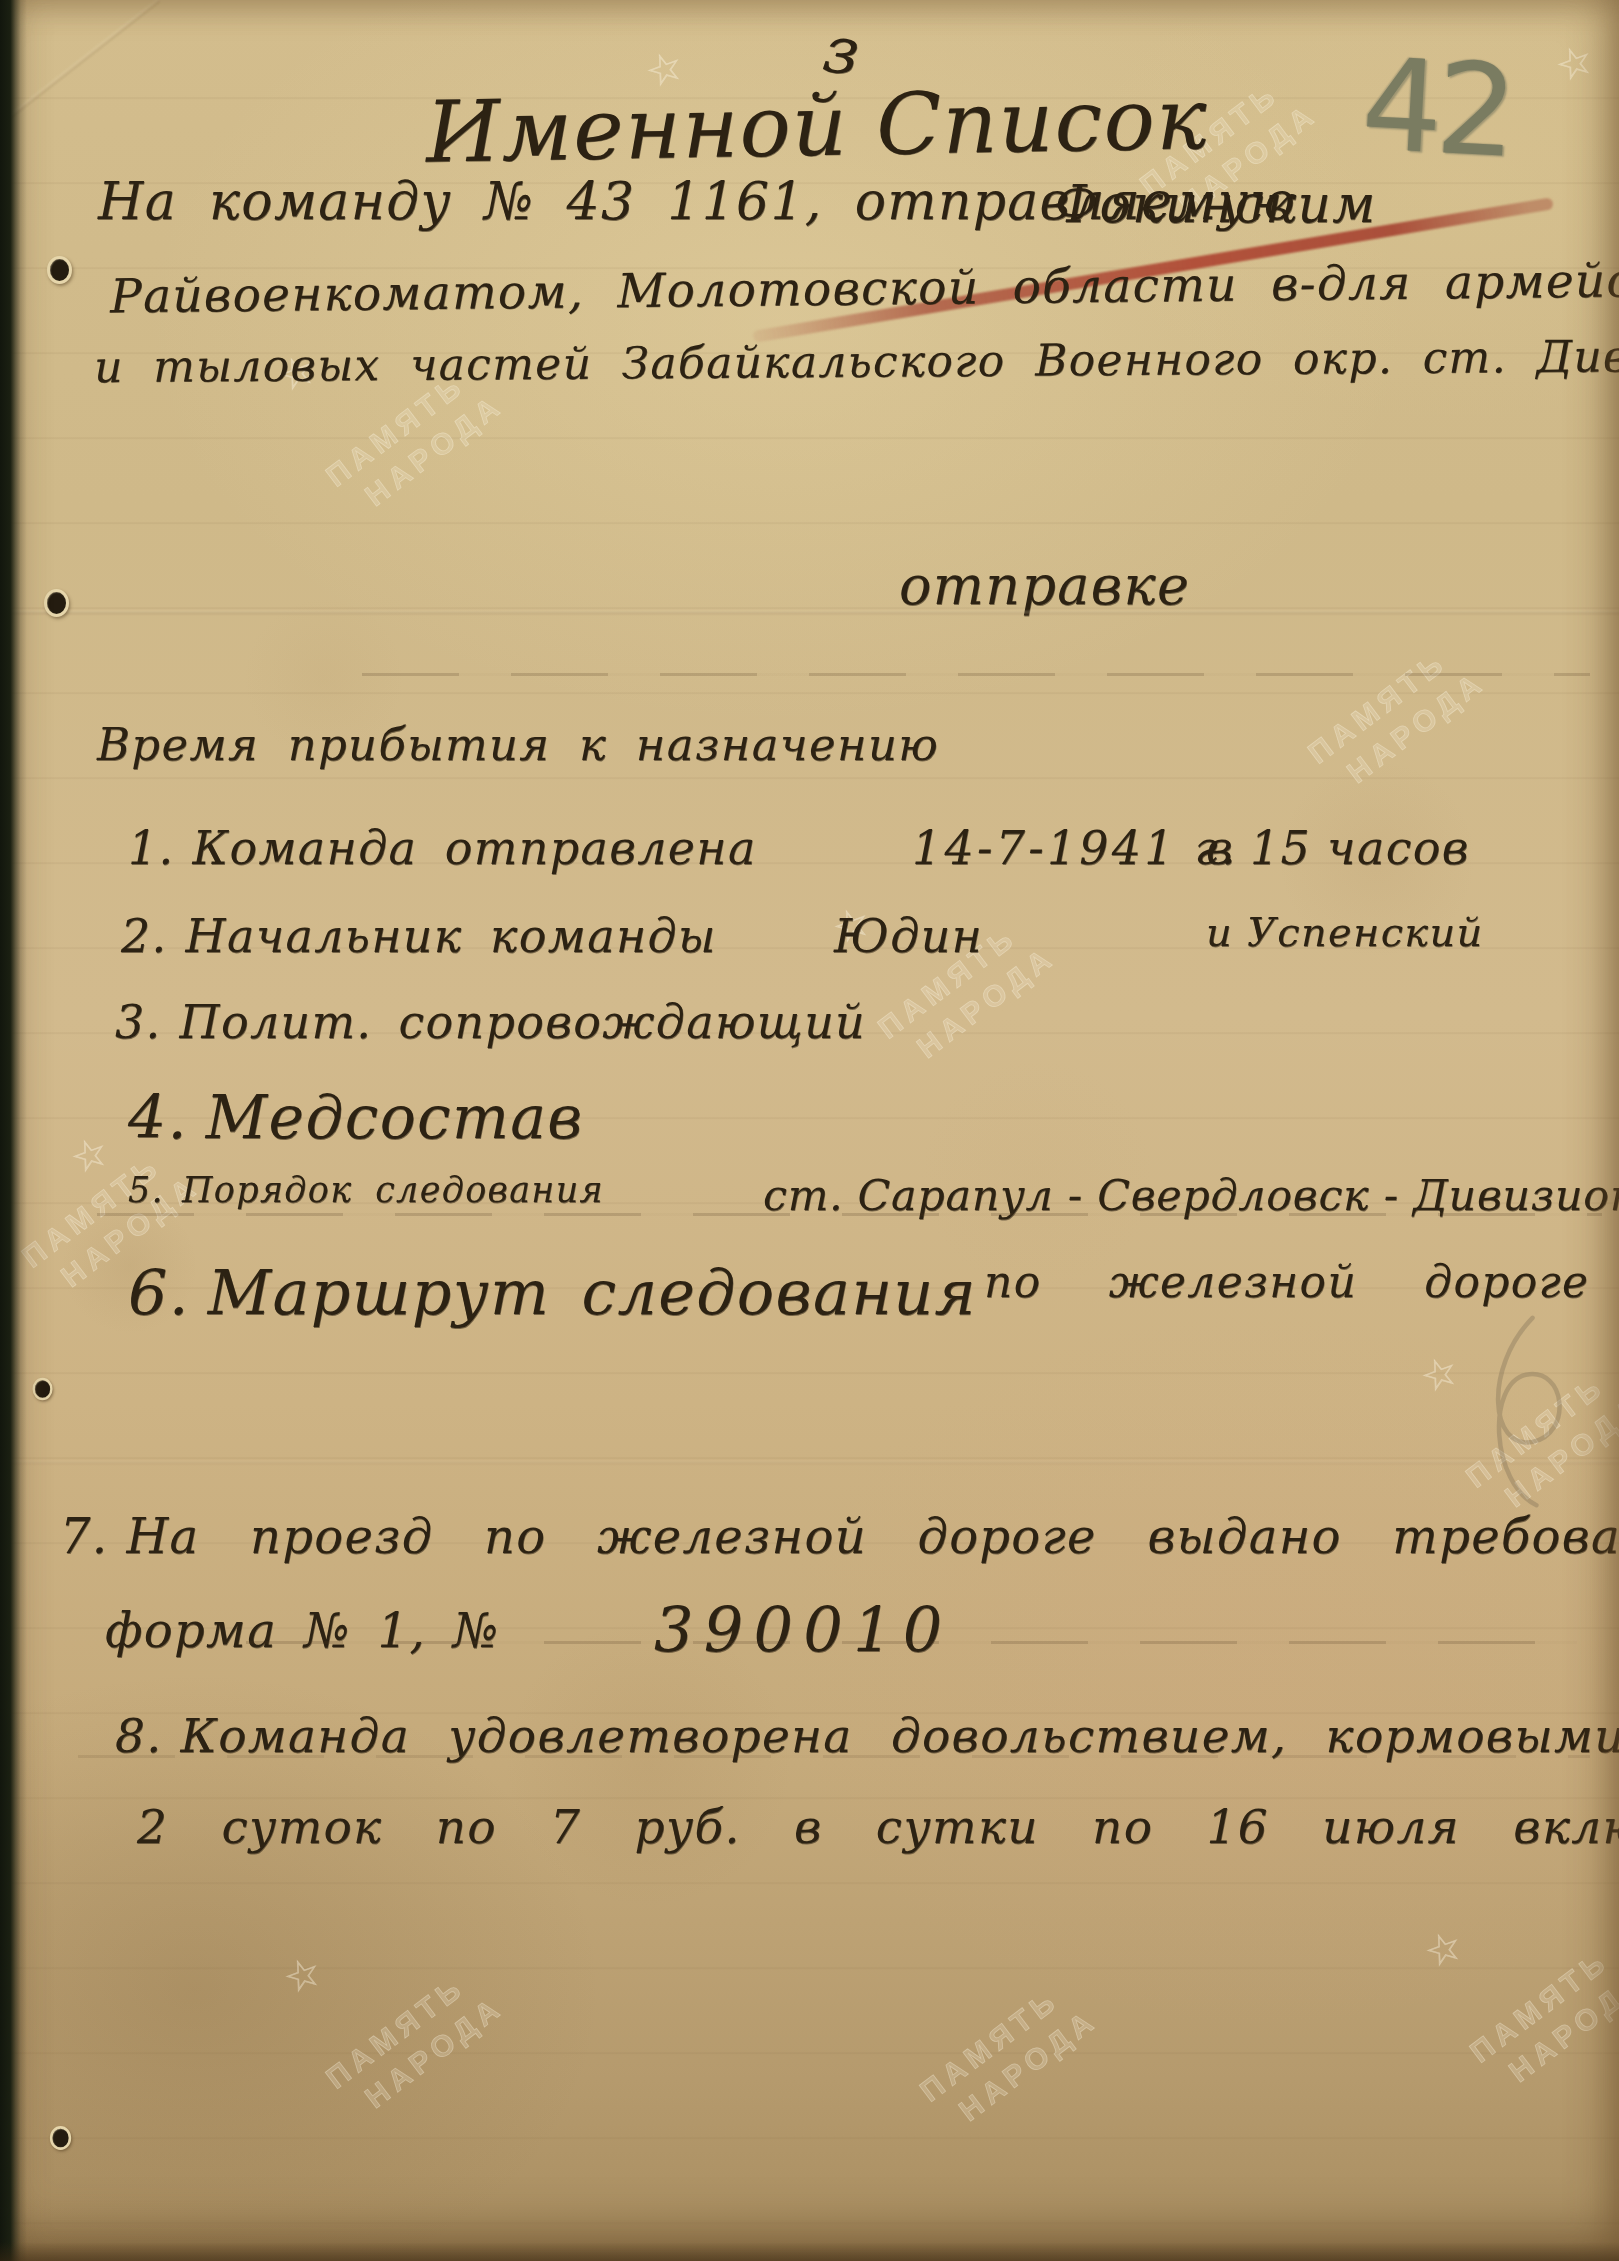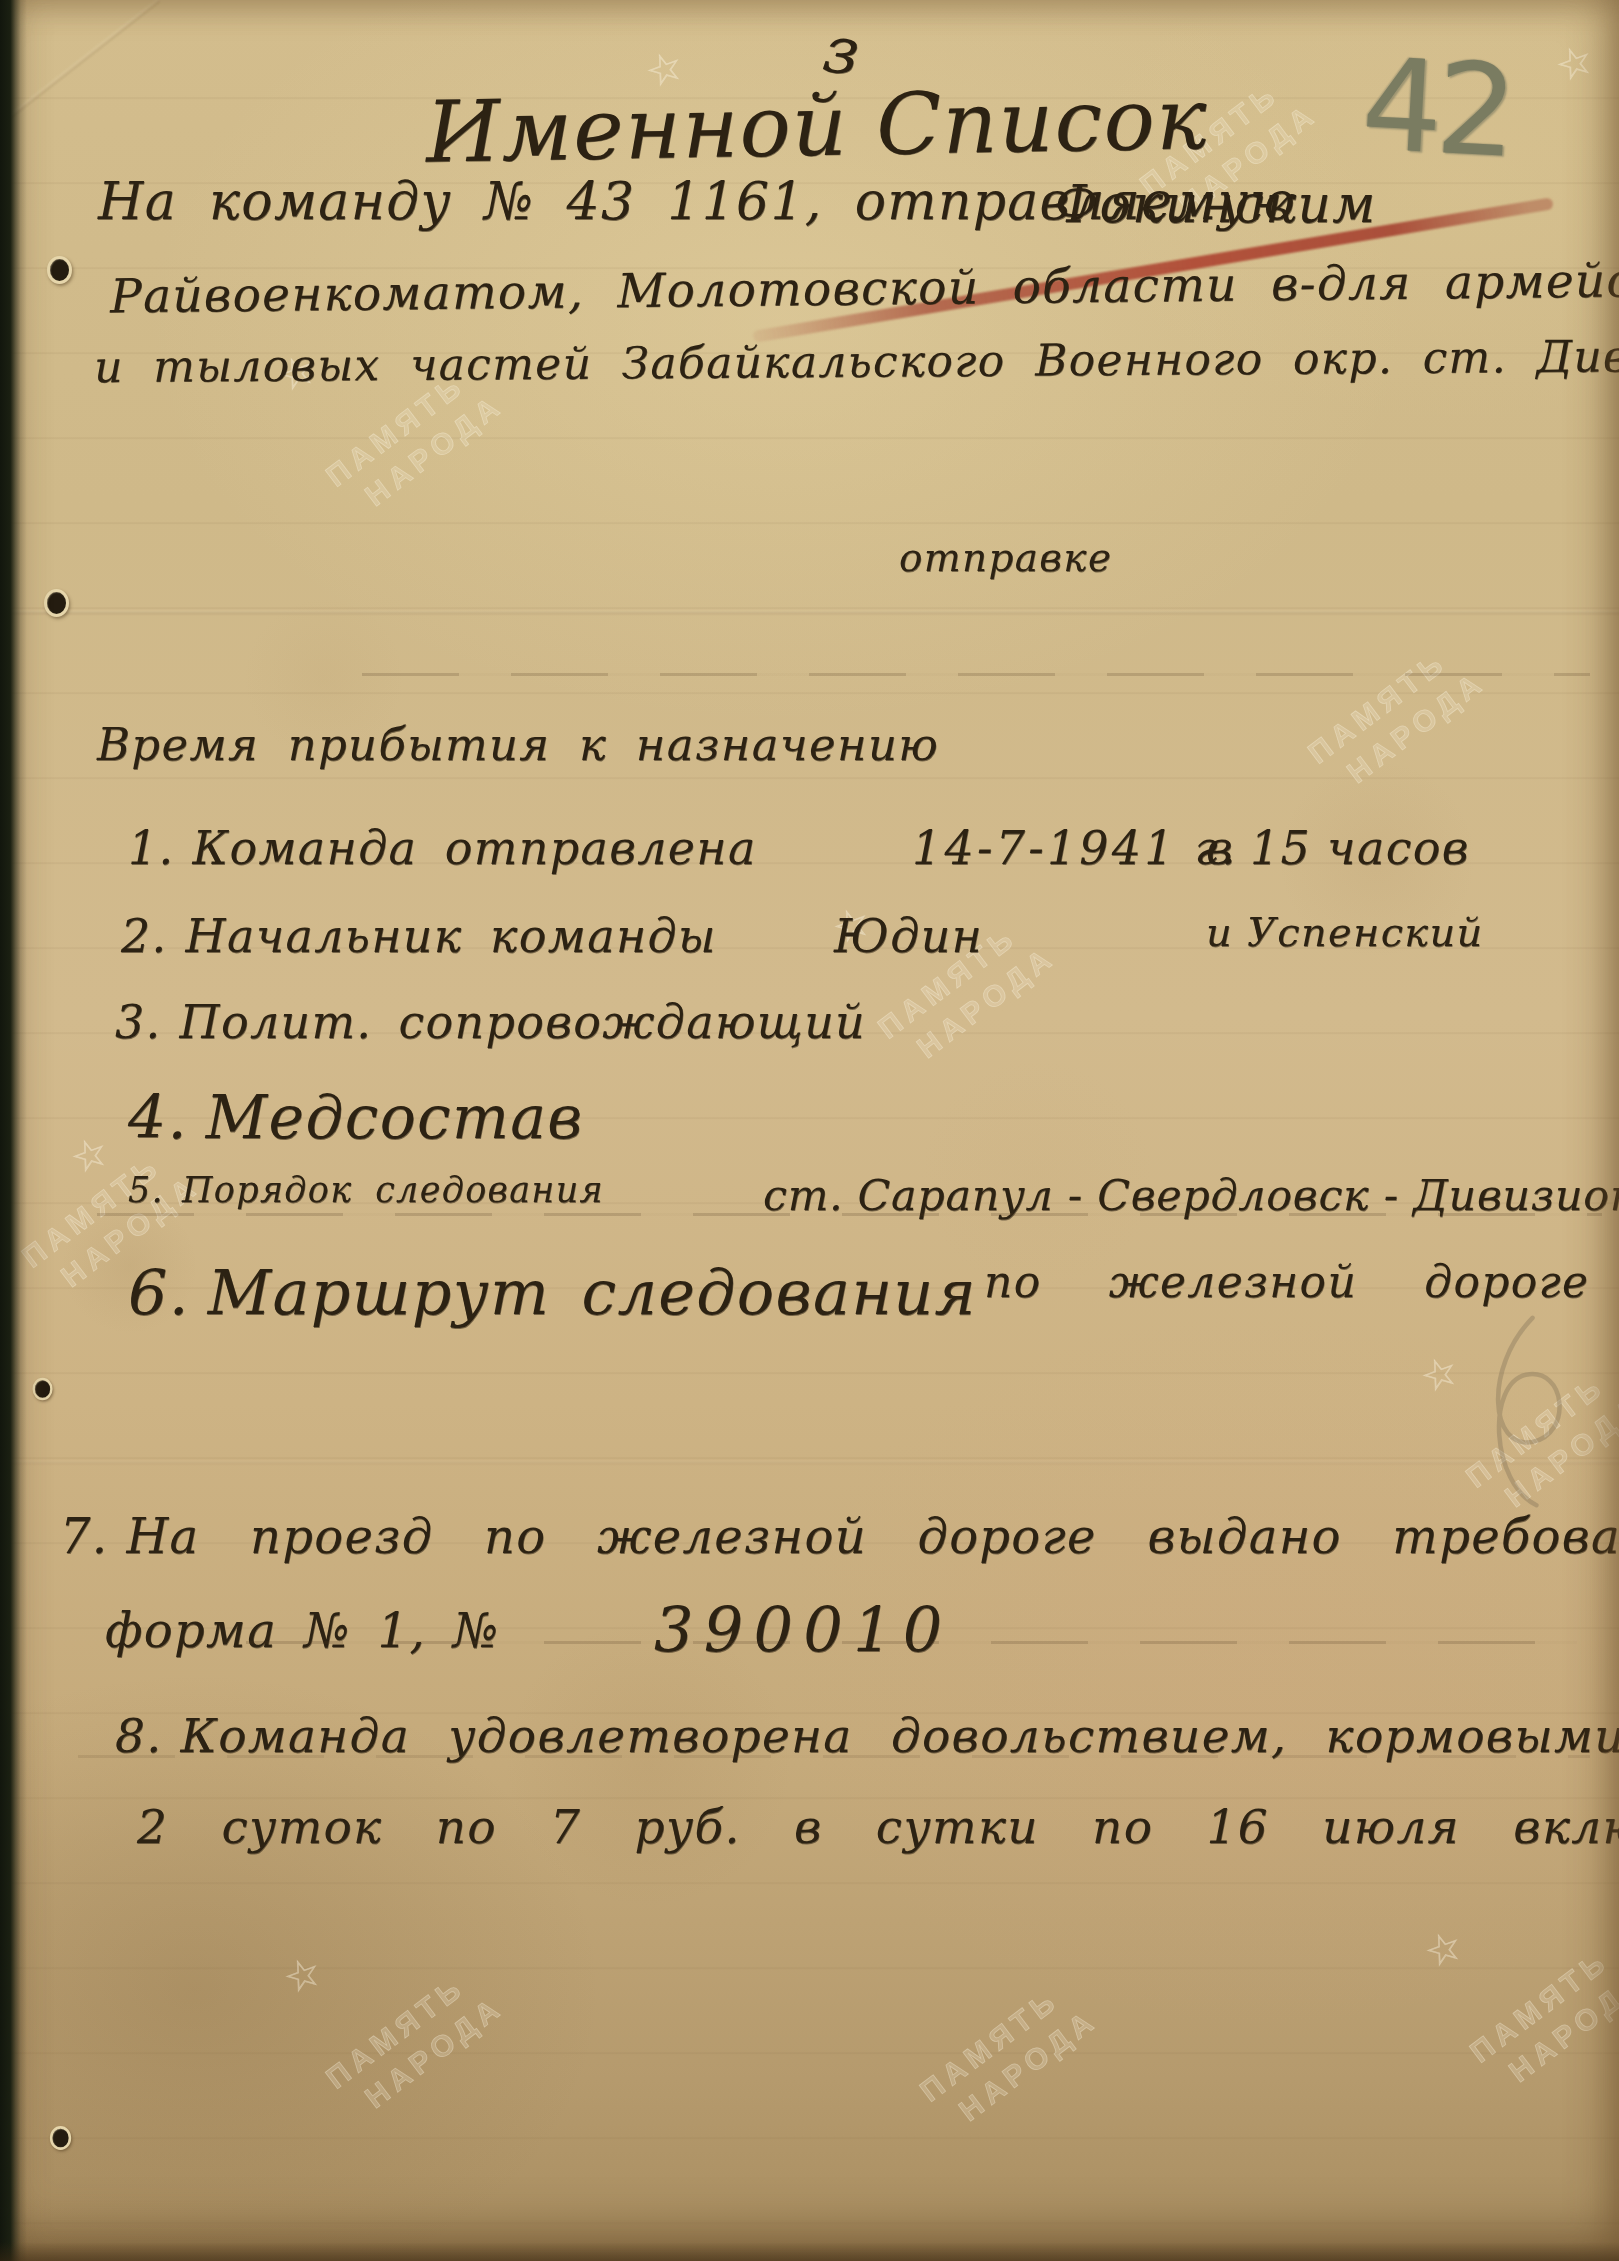--- a/index.html
+++ b/index.html
@@ -99,21 +99,21 @@
 
   <div class="row" style="top:163px">
     <span class="at" style="left:90px;font-size:52px;word-spacing:14.2px">На команду № 43 1161, отправляемую</span>
     <span class="at" style="left:1047px;top:2.6px;font-size:52px">Фокинским</span>
   </div>
   <div class="red-underline"></div>
 
   <div class="hw" style="left:110px;top:260px;font-size:47px;word-spacing:17px;transform:rotate(-0.6deg)">Райвоенкоматом, Молотовской области в-для армейских</div>
   <div class="hw" style="left:94px;top:335px;font-size:44px;word-spacing:14.2px;transform:rotate(-0.4deg)">и тыловых частей Забайкальского Военного окр. ст. Дивизионная</div>
 
-  <div class="hw" style="left:899px;top:535px;font-size:39px">отправке</div>
+  <div class="hw" style="left:899px;top:554px;font-size:54px">отправке</div>
 
   <div class="hw" style="left:97px;top:718px;font-size:45px;word-spacing:13px">Время прибытия к назначению</div>
 
   <div class="row" style="top:813px">
     <span class="at" style="left:120px;font-size:46px;word-spacing:11.6px"><span class="num">1.</span><span>Команда отправлена</span></span>
     <span class="at" style="left:904px;font-size:46px;letter-spacing:3.2px">14-7-1941 г.</span>
     <span class="at" style="left:1198px;font-size:46px">в 15 часов</span>
   </div>
 
   <div class="row" style="top:901px">

